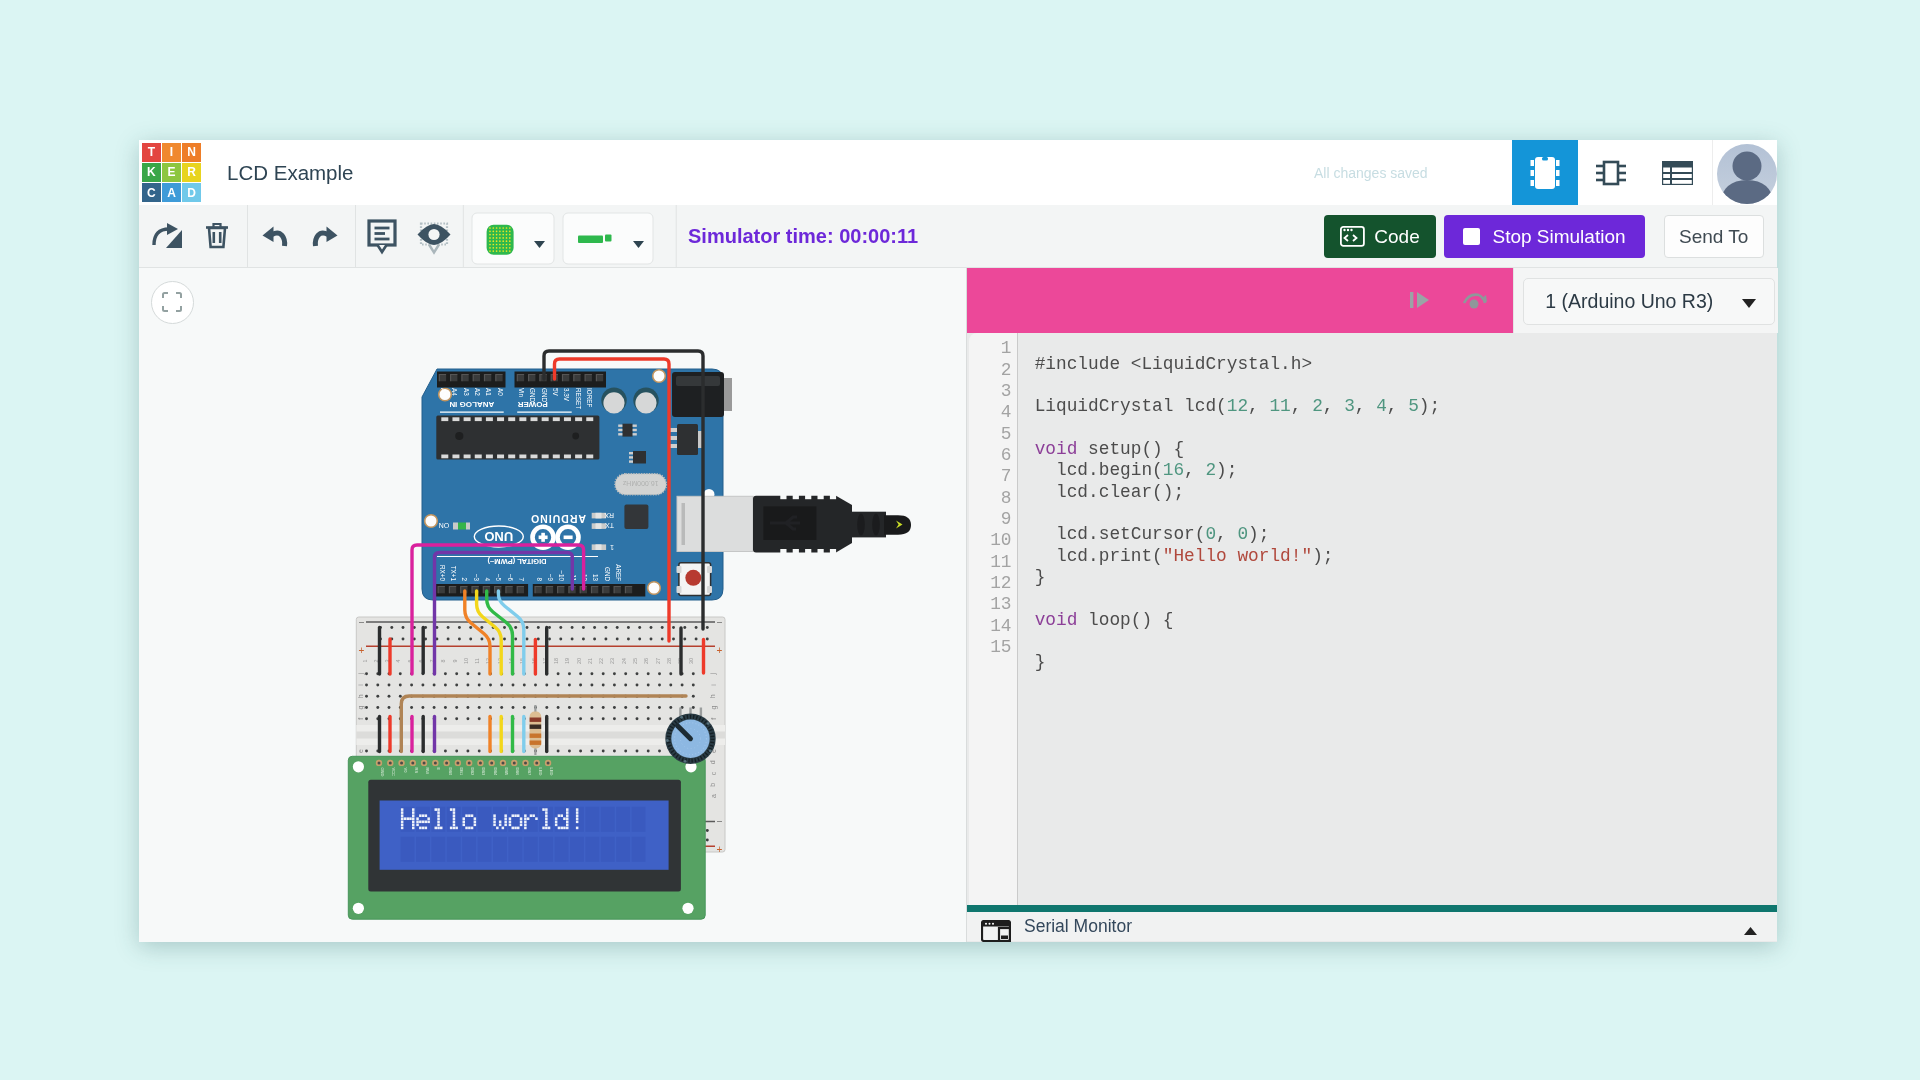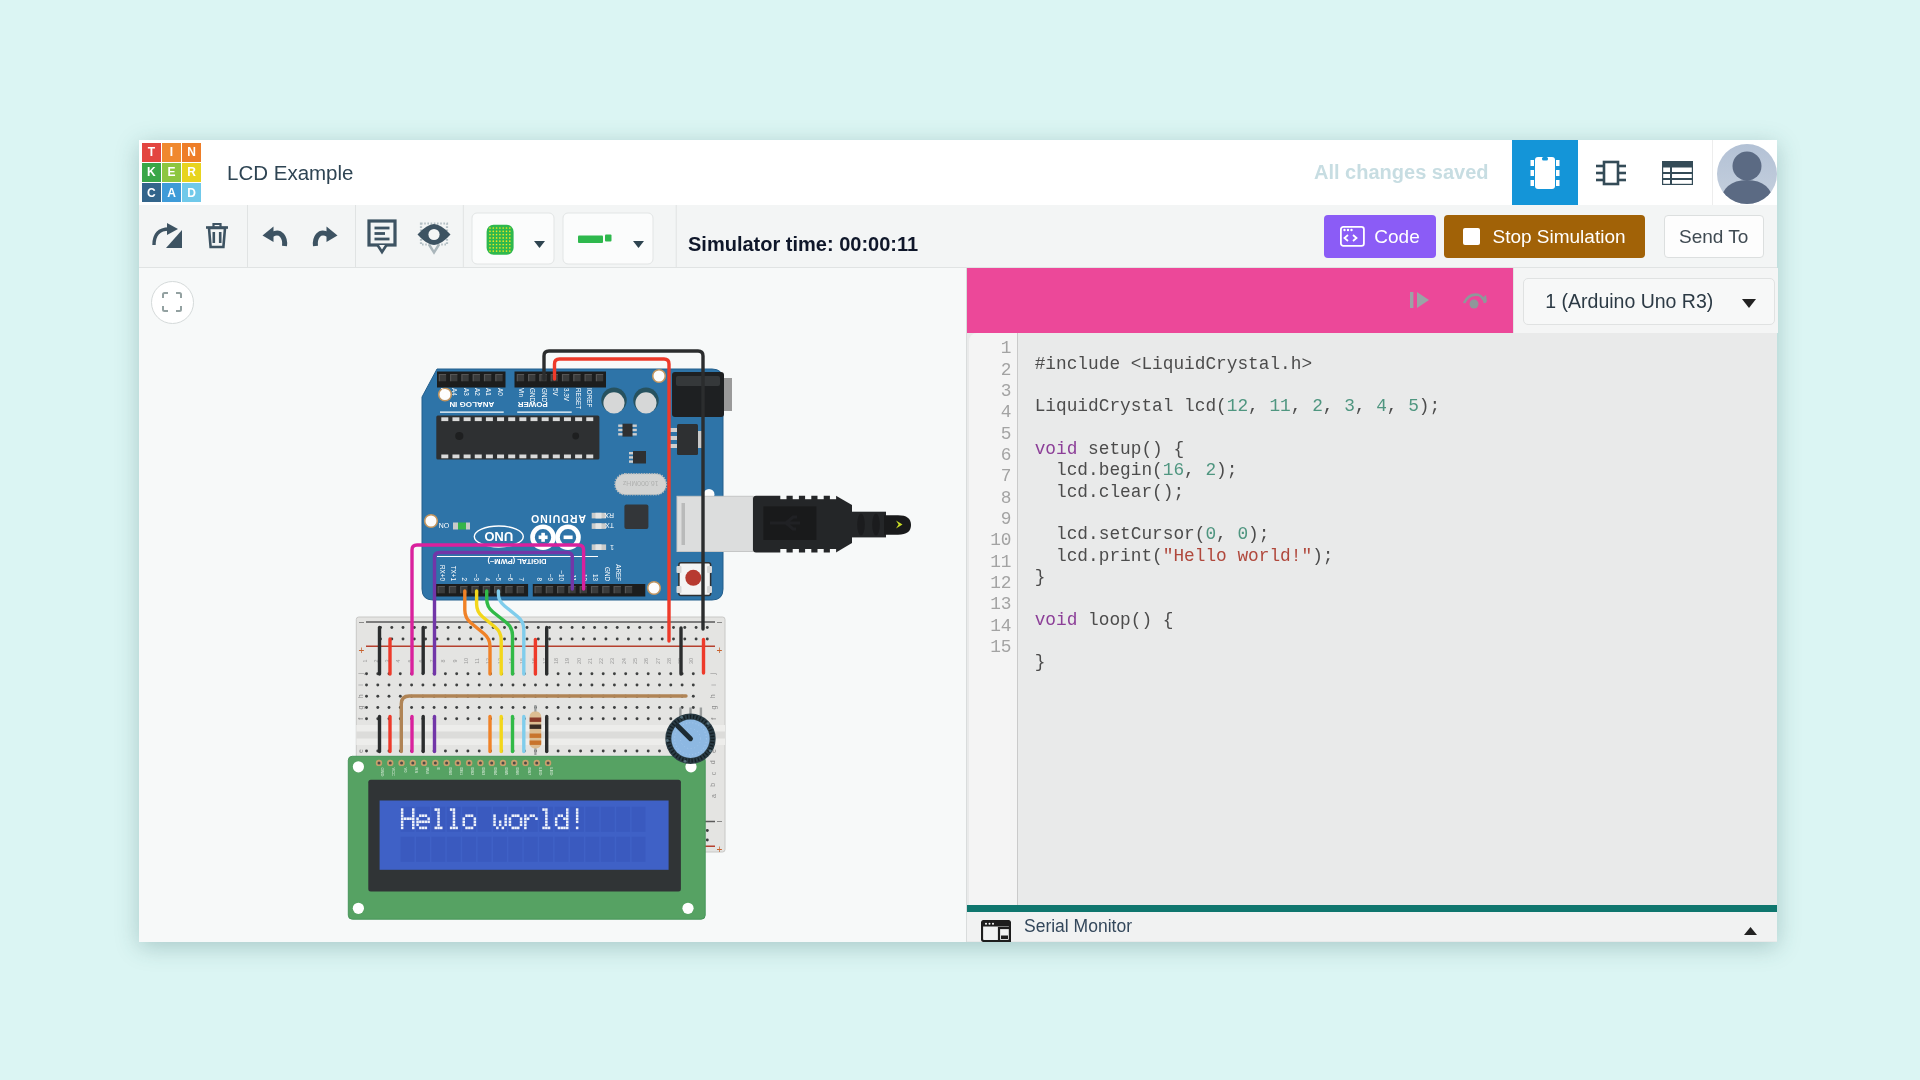--- a/index.html
+++ b/index.html
@@ -7,21 +7,21 @@
         <div style="background:#f0882e">I</div>
         <div style="background:#ee7d28">N</div>
         <div style="background:#3aa648">K</div>
         <div style="background:#8dc63f">E</div>
         <div style="background:#e8d41f">R</div>
         <div style="background:#33658b">C</div>
         <div style="background:#3e9bd8">A</div>
         <div style="background:#70c9ea">D</div>
       </div>
       <div style="position:absolute;left:88px;top:0;height:65px;display:flex;align-items:center;font-size:20.5px;font-weight:400;color:#2e4453">LCD Example</div>
-      <div style="position:absolute;left:1175px;top:0;height:65px;display:flex;align-items:center;font-size:20px;font-weight:700;color:#c7dde2">All changes saved</div>
+      <div style="position:absolute;left:1175px;top:0;height:65px;display:flex;align-items:center;font-size:14px;font-weight:400;color:#c7dde2">All changes saved</div>
       <div style="position:absolute;left:1372.5px;top:0;width:66px;height:65px;background:#1495d8;display:flex;align-items:center;justify-content:center">
         <svg width="34" height="38" viewBox="0 0 34 38">
           <rect x="7" y="3" width="20" height="32" rx="3" fill="#fff"></rect>
           <rect x="14" y="3" width="6" height="3.5" rx="1.5" fill="#1495d8"></rect>
           <g fill="#fff">
             <rect x="2.5" y="6" width="3.5" height="6"></rect>
             <rect x="2.5" y="16" width="3.5" height="6"></rect>
             <rect x="2.5" y="26" width="3.5" height="6"></rect>
             <rect x="28" y="6" width="3.5" height="6"></rect>
             <rect x="28" y="16" width="3.5" height="6"></rect>
@@ -159,29 +159,29 @@
           <circle cx="370.8" cy="42.8" r="0.85"></circle>
           <circle cx="370.8" cy="46.1" r="0.85"></circle>
         </g>
         <path d="M395,36 l11,0 l-5.5,7 Z" fill="#2e4450"></path>
         <rect x="424" y="8" width="90" height="51" rx="5" fill="#fbfcfc" stroke="#e2e5e5"></rect>
         <rect x="439" y="30.5" width="25" height="7.5" rx="1" fill="#2eb84d"></rect>
         <rect x="466" y="29.5" width="6.5" height="7" rx="1" fill="#2eb84d"></rect>
         <path d="M494,36 l11,0 l-5.5,7 Z" fill="#2e4450"></path>
         <rect x="536.7" y="0" width="1" height="62" fill="#e0e3e3"></rect>
       </svg>
-      <div style="position:absolute;left:549px;top:8px;height:62px;display:flex;align-items:center;font-size:20px;font-weight:bold;color:#0f172a">Simulator time: 00:00:11</div>
-      <div class="btn" style="left:1185px;width:112px;background:#8b5cf6"><svg width="25" height="21" viewBox="0 0 25 21" style="margin-right:9px">
+      <div style="position:absolute;left:549px;top:0;height:62px;display:flex;align-items:center;font-size:20px;font-weight:bold;color:#6d28d9">Simulator time: 00:00:11</div>
+      <div class="btn" style="left:1185px;width:112px;background:#14532d"><svg width="25" height="21" viewBox="0 0 25 21" style="margin-right:9px">
           <rect x="0.9" y="0.9" width="23" height="19" rx="2.4" fill="none" stroke="#fff" stroke-width="1.8"></rect>
           <circle cx="4.5" cy="4" r="1.2" fill="#fff"></circle>
           <circle cx="8" cy="4" r="1.2" fill="#fff"></circle>
           <circle cx="11.5" cy="4" r="1.2" fill="#fff"></circle>
           <path d="M8,9 l-3.5,3 l3.5,3 M13,9 l3.5,3 l-3.5,3" stroke="#fff" stroke-width="1.8" fill="none"></path>
         </svg>Code</div>
-      <div class="btn" style="left:1305px;width:201px;background:#a16207"><svg width="17" height="17" style="margin-right:12px">
+      <div class="btn" style="left:1305px;width:201px;background:#6d28d9"><svg width="17" height="17" style="margin-right:12px">
           <rect width="17" height="17" rx="2" fill="#fff"></rect>
         </svg>Stop Simulation</div>
       <div class="btn" style="left:1524.7px;width:100px;background:#fdfdfd;border:1px solid #dcdfdf;color:#3f4a52">Send To</div>
     </div>
     <div class="canvas">
       <svg width="826.5" height="673.5" viewBox="139 268 826.5 673.5" style="position:absolute;left:0;top:0">
         <rect x="356.3" y="617" width="368.7" height="235" rx="2.5" fill="#e4e4e2" stroke="#c8c8c6" stroke-width="1"></rect>
         <rect x="356.3" y="725" width="368.7" height="20" fill="#ededeb"></rect>
         <rect x="356.3" y="731.5" width="368.7" height="7" fill="#dcdcda"></rect>
         <line x1="366" y1="622" x2="715" y2="622" stroke="#5a5a5a" stroke-width="1.6"></line>

